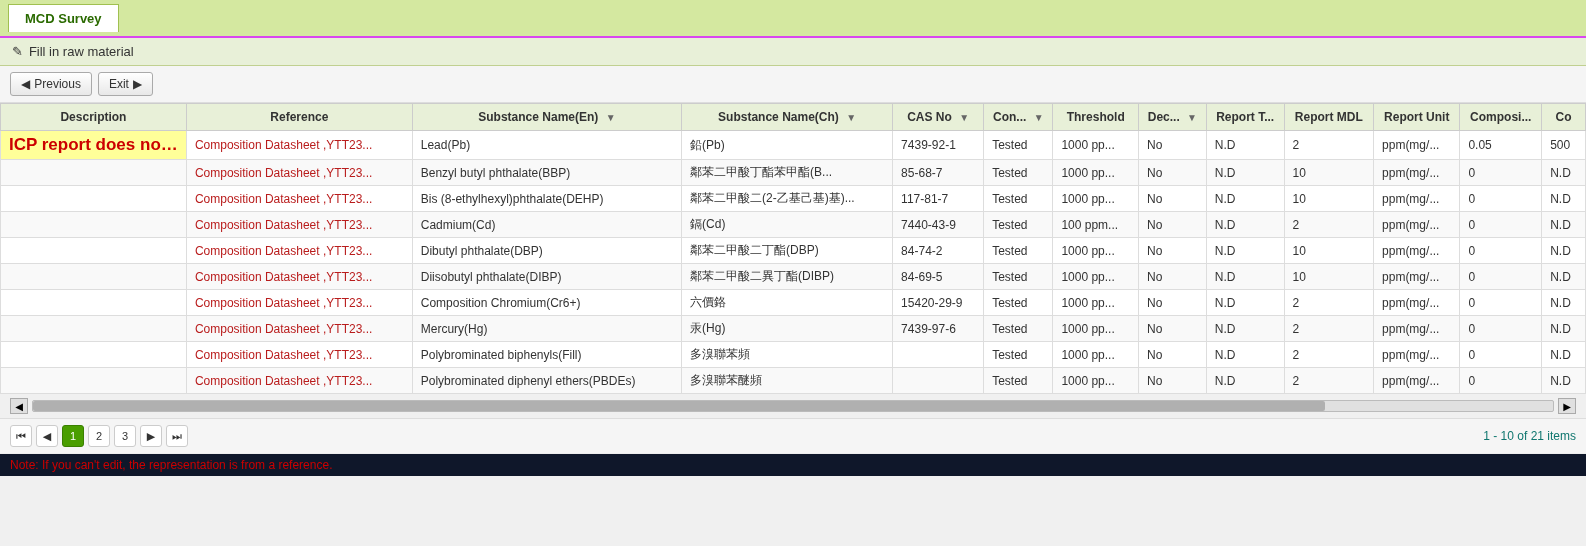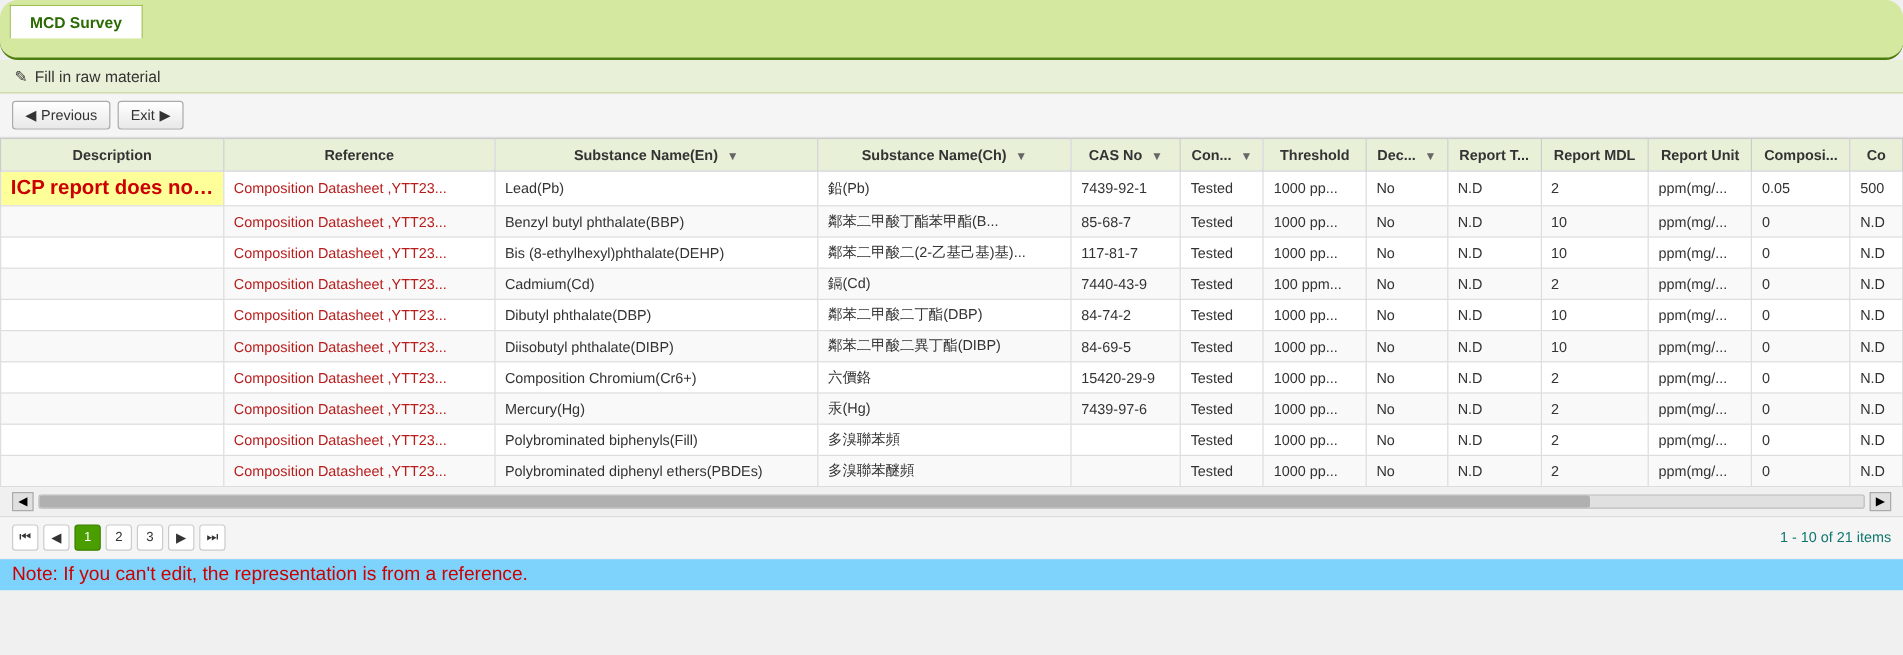--- a/index.html
+++ b/index.html
@@ -1,22 +1,21 @@
 <!DOCTYPE html>
 <html><head>
   <meta charset="utf-8">
   <style>
     * { box-sizing: border-box; margin: 0; padding: 0; }
     body { font-family: Arial, sans-serif; font-size: 12px; background: #f0f0f0; }
 
     .tab-bar {
       background: #d4e8a0;
-      border-bottom: 2px solid #4d7c0f;
-      padding: 4px 0 16px 8px;
-      border-radius: 15px;
+      border-bottom: 2px solid #d946ef;
+      padding: 4px 0 4px 8px;
     }
     .tab {
       display: inline-block;
       background: white;
       border: 1px solid #a0c050;
       border-bottom: none;
       padding: 6px 16px;
       font-weight: bold;
       color: #2a6a00;
       font-size: 13px;
@@ -142,23 +141,23 @@
       border-color: #3a8000;
     }
 
     .pagination-info {
       margin-left: auto;
       font-size: 12px;
       color: #0f766e;
     }
 
     .note-bar {
-      background: #7dd3fc;
+      background: #0f172a;
       padding: 4px 10px;
-      font-size: 16px;
+      font-size: 12px;
       color: #cc0000;
       border-top: 1px solid #eee;
     }
 
     .scrollbar-row {
       background: #f0f0f0;
       padding: 4px 10px;
       display: flex;
       align-items: center;
       gap: 4px;

